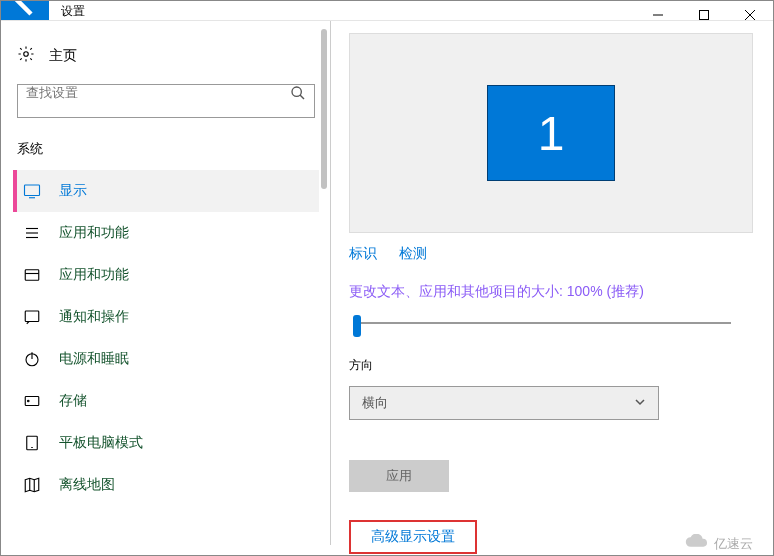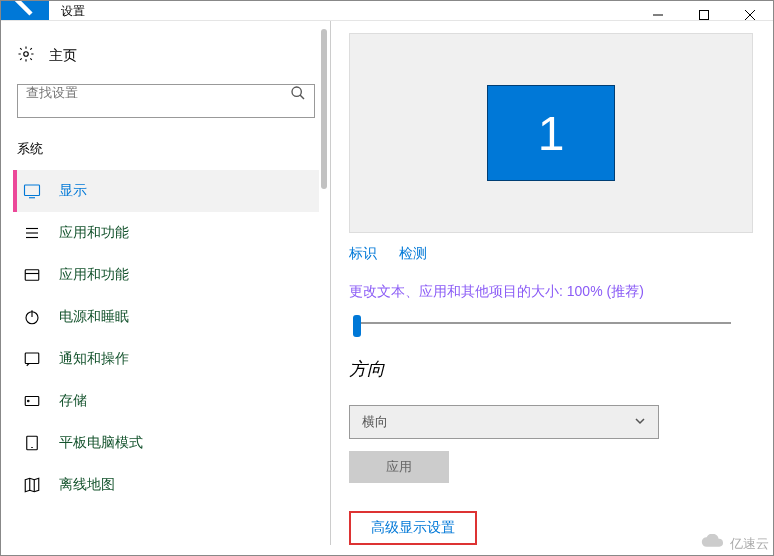--- a/index.html
+++ b/index.html
@@ -26,27 +26,27 @@
   .scrollbar { position: absolute; right: 4px; top: 8px; width: 6px; height: 160px; background: #c2c2c2; border-radius: 3px; }
   .main { flex: 1; padding: 12px 20px 0 18px; position: relative; }
   .monitor-preview { background: #f0f0f0; border: 1px solid #ddd; height: 200px; display: flex; align-items: center; justify-content: center; margin-bottom: 12px; }
   .monitor-box { width: 128px; height: 96px; background: #0078d7; border: 1px solid #003e74; display: flex; align-items: center; justify-content: center; color: #fff; font-size: 48px; font-weight: 200; }
   .link-row { display: flex; gap: 22px; font-size: 14px; color: #0078d7; margin-bottom: 20px; }
   .link-row span { cursor: pointer; }
   .scale-label { font-size: 14px; color: #8b5cf6; margin-bottom: 12px; }
   .slider-row { position: relative; height: 20px; margin-bottom: 24px; }
   .slider-track { position: absolute; left: 10px; right: 22px; top: 9px; height: 2px; background: #999; }
   .slider-thumb { position: absolute; left: 4px; top: 2px; width: 8px; height: 22px; background: #0078d7; border-radius: 3px; cursor: pointer; }
-  .field-label { font-size: 18px; color: #000; margin-bottom: 24px; font-style: italic; }
-  .select-box { height: 34px; border: 1px solid #999; background: #eee; display: flex; align-items: center; justify-content: space-between; padding: 0 12px; font-size: 13px; color: #555; cursor: pointer; width: 310px; margin-bottom: 12px; text-align: center; }
+  .field-label { font-size: 12px; color: #000; margin-bottom: 12px; }
+  .select-box { height: 34px; border: 1px solid #999; background: #eee; display: flex; align-items: center; justify-content: space-between; padding: 0 12px; font-size: 13px; color: #555; cursor: pointer; width: 310px; margin-bottom: 40px; text-align: center; }
   .select-box .chev svg { width: 12px; height: 12px; stroke: #555; fill: none; }
   .btn-row { display: flex; gap: 6px; margin-bottom: 28px; }
   .btn { width: 100px; height: 32px; background: #ccc; color: #666; display: flex; align-items: center; justify-content: center; font-size: 13px; cursor: pointer; }
   .adv-link { display: inline-block; font-size: 14px; color: #0078d7; padding: 6px 20px; border: 2px solid #d33; cursor: pointer; }
-  .watermark { position: absolute; right: 4px; bottom: 2px; font-size: 13px; color: #aaa; display: flex; align-items: center; gap: 4px; }
+  .watermark { position: absolute; right: 20px; bottom: 2px; font-size: 13px; color: #aaa; display: flex; align-items: center; gap: 4px; }
   .watermark .cloud svg { width: 26px; height: 16px; fill: #ccc; }
 </style>
 </head>
 <body>
 
 <div class="titlebar">
   <div class="back-btn">
     <svg viewBox="0 0 16 16">
         <path d="M10 2 L4 8 L10 14" stroke="#fff" stroke-width="1.5" fill="none"></path>
       </svg>
@@ -116,34 +116,34 @@
           <svg viewBox="0 0 24 24" fill="none" stroke="#000" stroke-width="1.5">
             <rect x="3" y="5" width="18" height="14" rx="1"></rect>
             <line x1="3" y1="10" x2="21" y2="10"></line>
           </svg>
         </span>
       <span>应用和功能</span>
     </div>
     <div class="nav-item">
       <span class="nicon">
           <svg viewBox="0 0 24 24" fill="none" stroke="#000" stroke-width="1.5">
+            <rect x="3" y="4" width="18" height="14" rx="1"></rect>
+            <path d="M8 18l-3 3"></path>
+          </svg>
+        </span>
+      <span>通知和操作</span>
+    </div>
+    <div class="nav-item">
+      <span class="nicon">
+          <svg viewBox="0 0 24 24" fill="none" stroke="#000" stroke-width="1.5">
             <circle cx="12" cy="13" r="8"></circle>
             <line x1="12" y1="3" x2="12" y2="12"></line>
           </svg>
         </span>
       <span>电源和睡眠</span>
-    </div>
-    <div class="nav-item">
-      <span class="nicon">
-          <svg viewBox="0 0 24 24" fill="none" stroke="#000" stroke-width="1.5">
-            <rect x="3" y="4" width="18" height="14" rx="1"></rect>
-            <path d="M8 18l-3 3"></path>
-          </svg>
-        </span>
-      <span>通知和操作</span>
     </div>
     <div class="nav-item">
       <span class="nicon">
           <svg viewBox="0 0 24 24" fill="none" stroke="#000" stroke-width="1.5">
             <rect x="3" y="6" width="18" height="12" rx="1"></rect>
             <circle cx="7" cy="12" r="1"></circle>
           </svg>
         </span>
       <span>存储</span>
     </div>

